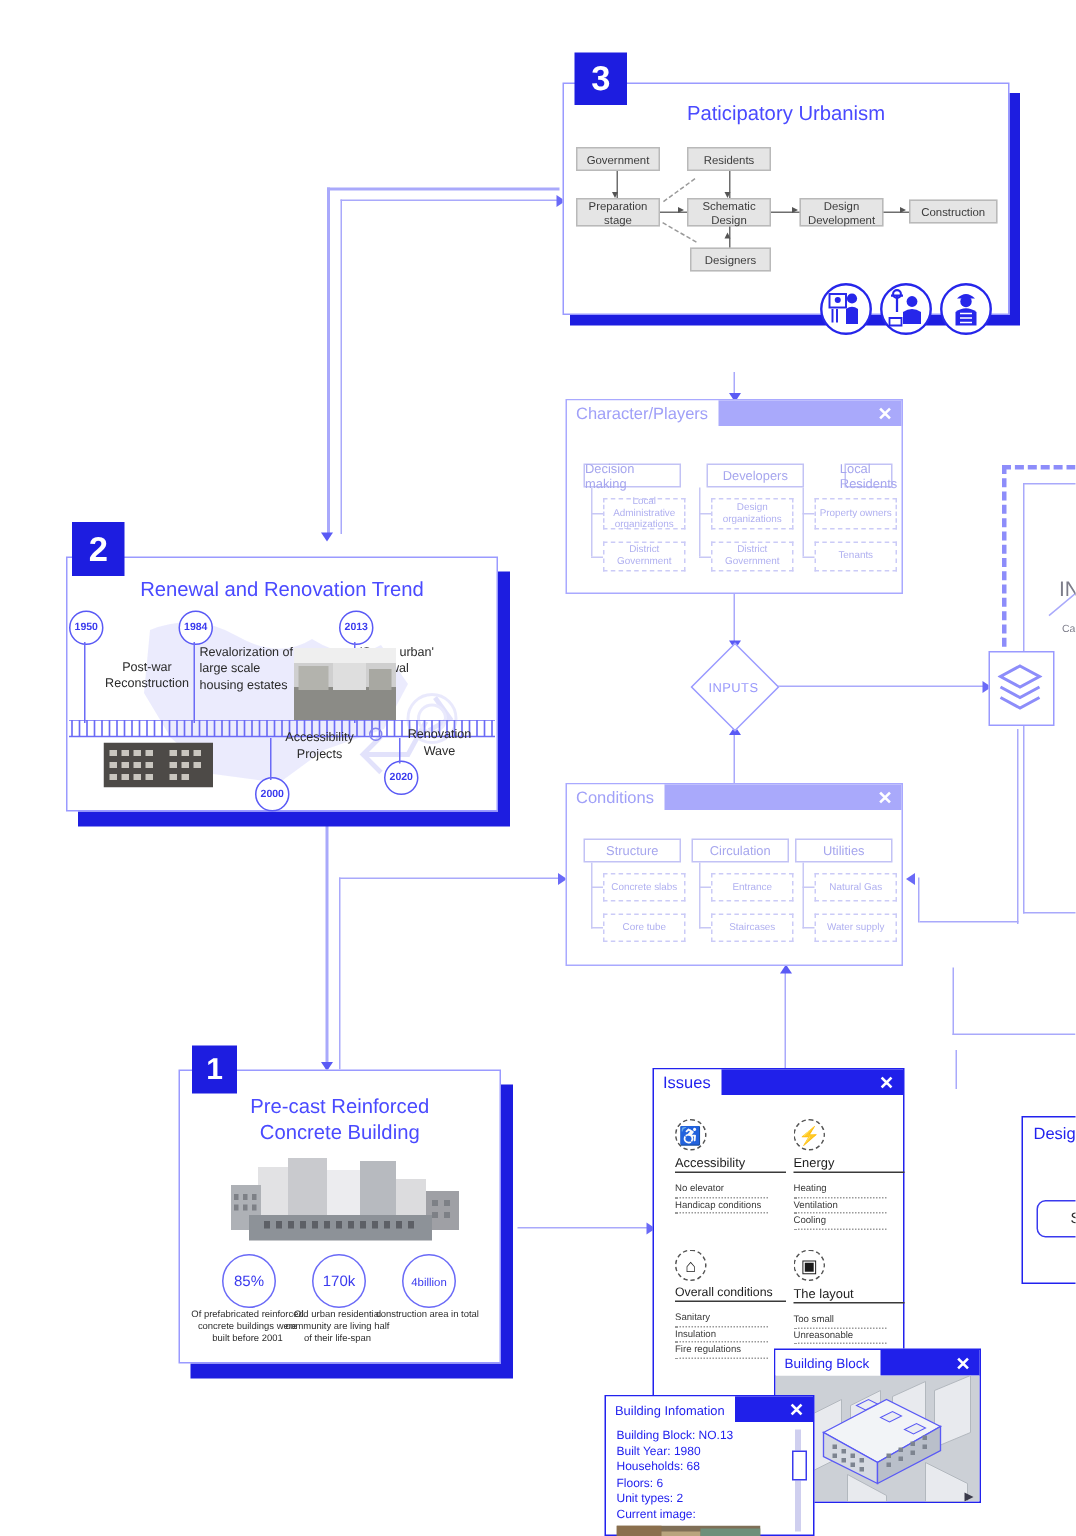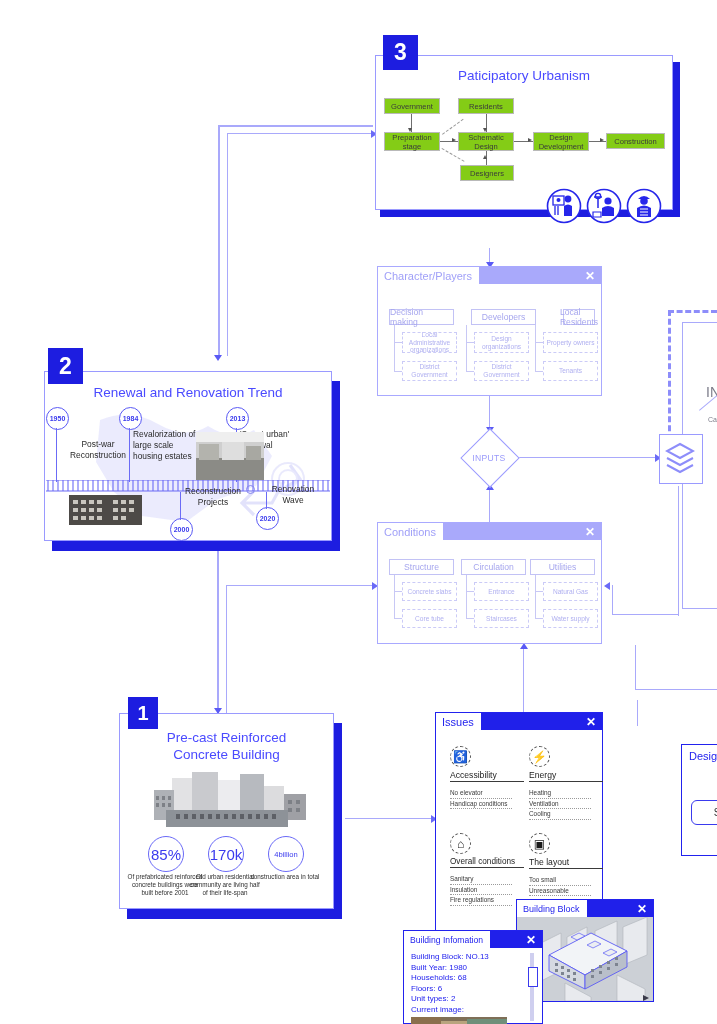--- a/index.html
+++ b/index.html
@@ -13,21 +13,21 @@
   .abs{position:absolute;}
 
   
   .card{position:absolute;background:#fff;border:1.4px solid #9a9aff;box-sizing:border-box;}
   .card-shadow{position:absolute;background:#1d1de0;}
   .card-badge{position:absolute;background:#1d1de0;color:#fff;display:flex;align-items:center;justify-content:center;
               font-size:23px;font-weight:bold;line-height:1;}
   .card-title{position:absolute;width:100%;text-align:center;color:#4a4aff;font-size:13.5px;line-height:16px;}
 
   
-  .fbox{position:absolute;border:1px solid #b9b9b9;background:#84cc16;color:#3b3b3b;
+  .fbox{position:absolute;border:1px solid #b9b9b9;background:#e5e5e5;color:#3b3b3b;
         font-size:7.6px;line-height:9px;display:flex;align-items:center;justify-content:center;text-align:center;box-sizing:border-box;}
   .fline{position:absolute;background:#6e6e6e;}
   .fdash{position:absolute;border-top:1px dashed #9a9a9a;transform-origin:0 0;}
 
   
   .win{position:absolute;box-sizing:border-box;background:#fff;}
   .win.active{border:1.4px solid #2222ee;}
   .win.muted{border:1.4px solid #a9a9ff;}
   .win-head{position:absolute;left:0;top:0;height:17px;width:100%;display:flex;align-items:center;}
   .win-title{height:17px;display:flex;align-items:center;padding:0 7px 0 6px;background:#fff;font-size:11px;white-space:nowrap;}
@@ -67,21 +67,21 @@
   .arrow-l{position:absolute;width:0;height:0;border-top:4px solid transparent;border-bottom:4px solid transparent;border-right:6px solid #6a6af7;}
 
   
   .tl-dot{position:absolute;width:21px;height:21px;border-radius:50%;border:1.2px solid #5a5af5;background:#fff;
           display:flex;align-items:center;justify-content:center;font-size:7px;font-weight:bold;color:#3a3aee;}
   .tl-stem{position:absolute;width:1.4px;background:#6b6bf6;}
   .tl-cap{position:absolute;font-size:8.4px;line-height:11px;color:#2a2a2a;text-align:center;}
 
   
   .stat-c{position:absolute;width:34px;height:34px;border-radius:50%;border:1.2px solid #6a6af7;
-          display:flex;align-items:center;justify-content:center;font-size:15px;color:#3a3aee;}
+          display:flex;align-items:center;justify-content:center;font-size:10px;color:#3a3aee;}
   .stat-t{position:absolute;width:76px;text-align:center;font-size:6.3px;line-height:8.2px;color:#2e2e2e;}
 
   
   .nowrap{white-space:nowrap;}
   .diamond{position:absolute;border:1.2px solid #9a9aff;transform:rotate(45deg);background:#fff;}
   .diamond-label{position:absolute;font-size:8.6px;color:#9a9afb;letter-spacing:.3px;}
   .layers-box{position:absolute;border:1.3px solid #9a9aff;background:#fff;}
 </style>
 </head>
 <body>
@@ -273,21 +273,21 @@
   <div class="tl-dot" style="left:46px;top:407px;">1950</div>
   <div class="tl-stem" style="left:56px;top:428px;height:54px;"></div>
   <div class="tl-cap" style="left:62px;top:439px;width:72px;">Post-war Reconstruction</div>
 
   <div class="tl-dot" style="left:119px;top:407px;">1984</div>
   <div class="tl-stem" style="left:129px;top:428px;height:54px;"></div>
   <div class="tl-cap" style="left:133px;top:429px;width:67px;text-align:left;">Revalorization of large scale housing estates</div>
 
   <div class="tl-dot" style="left:170px;top:518px;">2000</div>
   <div class="tl-stem" style="left:180px;top:492px;height:28px;"></div>
-  <div class="tl-cap" style="left:177px;top:486px;width:72px;">Reconstruction Projects</div>
+  <div class="tl-cap" style="left:177px;top:486px;width:72px;">Accessibility Projects</div>
 
   <div class="tl-dot" style="left:226px;top:407px;">2013</div>
   <div class="tl-stem" style="left:236px;top:428px;height:54px;"></div>
   <div class="tl-cap" style="left:240px;top:429px;width:66px;text-align:left;">'Smart urban' Renewal</div>
 
   <div class="tl-dot" style="left:256px;top:507px;">2020</div>
   <div class="tl-stem" style="left:266px;top:492px;height:17px;"></div>
   <div class="tl-cap" style="left:263px;top:484px;width:60px;">Renovation Wave</div>
 
   <div class="abs" style="left:249px;top:463px;width:7px;height:7px;border:1px solid #8585ee;border-radius:50%;"></div>

